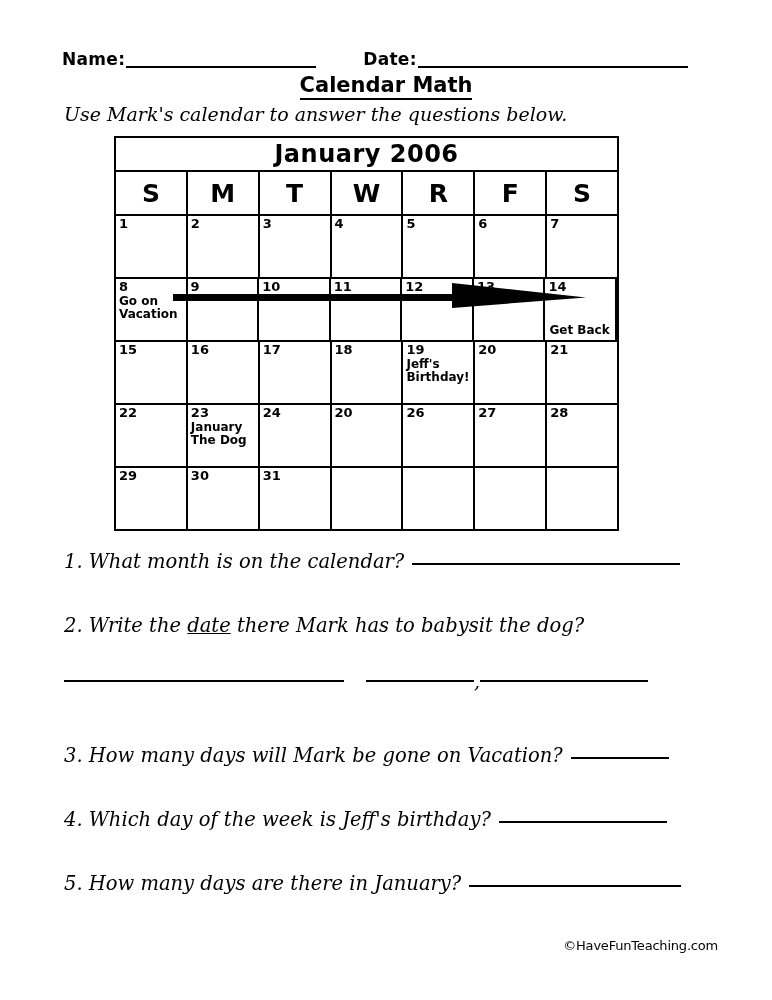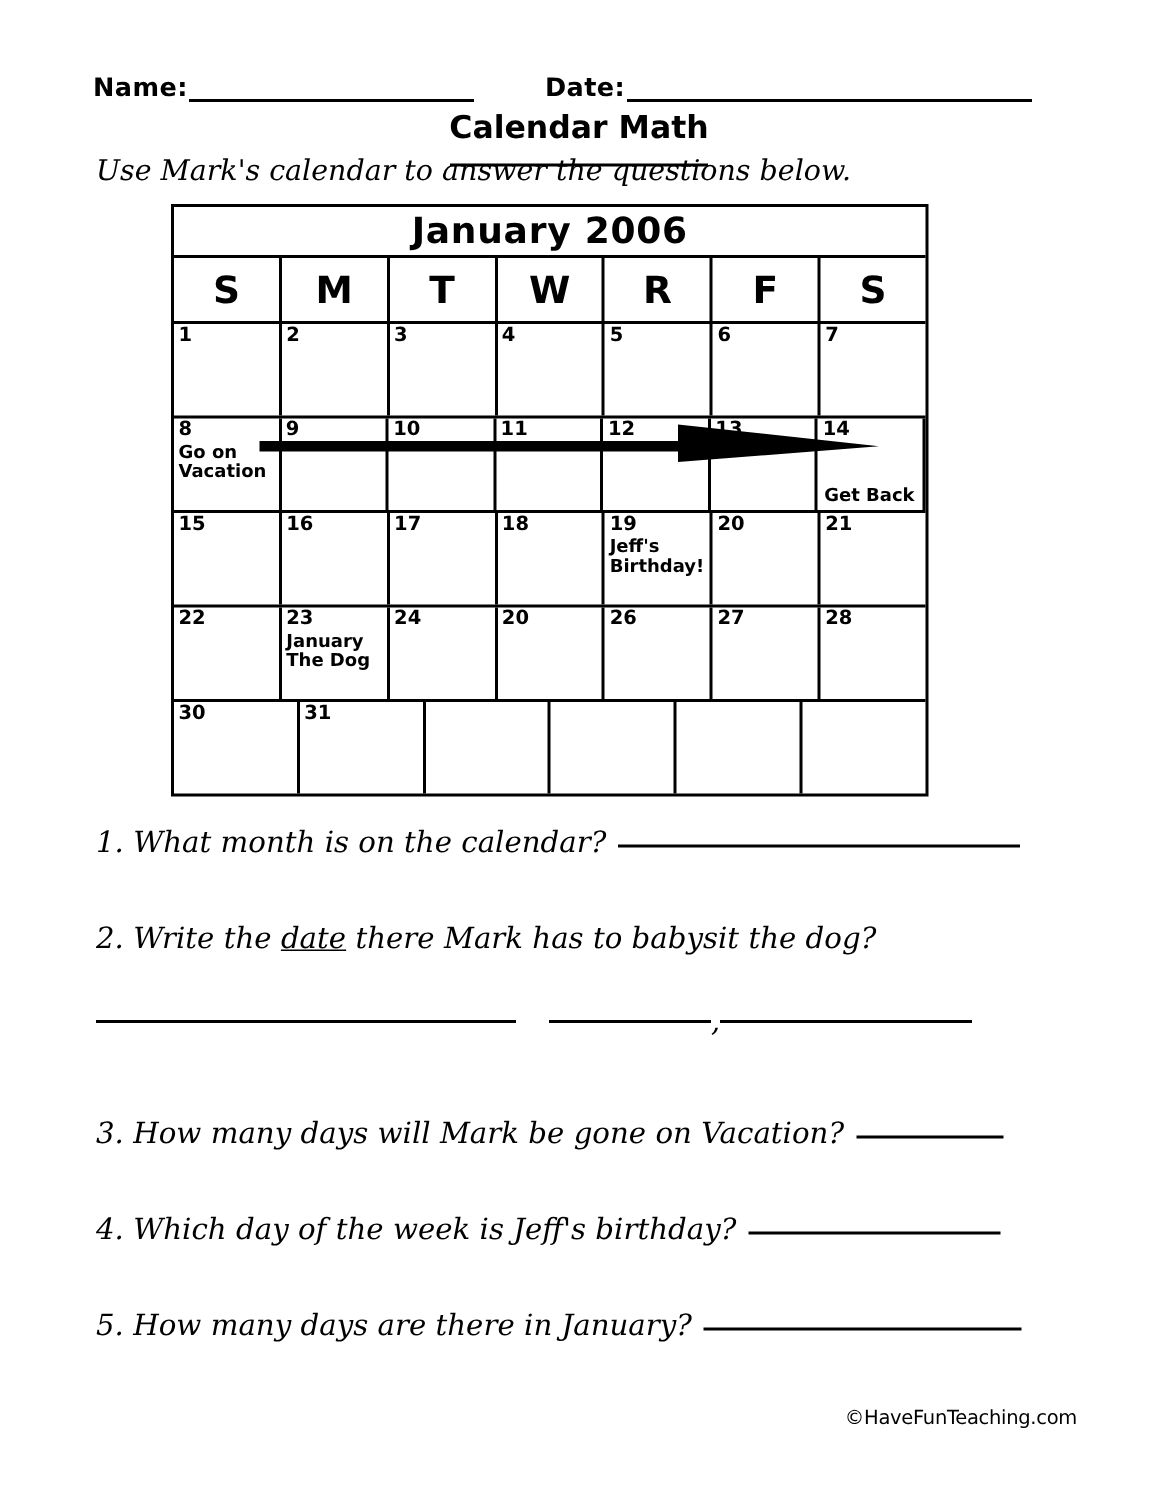--- a/index.html
+++ b/index.html
@@ -49,21 +49,21 @@
     top: 74px;
     width: 772px;
     text-align: center;
     font-family: "DejaVu Sans", sans-serif;
     font-weight: bold;
     font-size: 21px;
     line-height: 23px;
   }
   .title span {
     border-bottom: 2.3px solid #000;
-    padding-bottom: 12px;
+    padding-bottom: 1px;
   }
 
   
   .instruction {
     position: absolute;
     left: 64px;
     top: 103px;
     font-family: "DejaVu Serif", serif;
     font-style: italic;
     font-size: 19px;
@@ -334,20 +334,23 @@
         </div>
         <div class="cal-cell">
           <div class="cal-num">27</div>
         </div>
         <div class="cal-cell">
           <div class="cal-num">28</div>
         </div>
       </div>
       <div class="cal-week">
         <div class="cal-cell">
+          <div class="cal-num">29</div>
+        </div>
+        <div class="cal-cell">
           <div class="cal-num">30</div>
         </div>
         <div class="cal-cell">
           <div class="cal-num">31</div>
         </div>
         <div class="cal-cell empty">
           <div class="cal-num"></div>
         </div>
         <div class="cal-cell empty">
           <div class="cal-num"></div>

